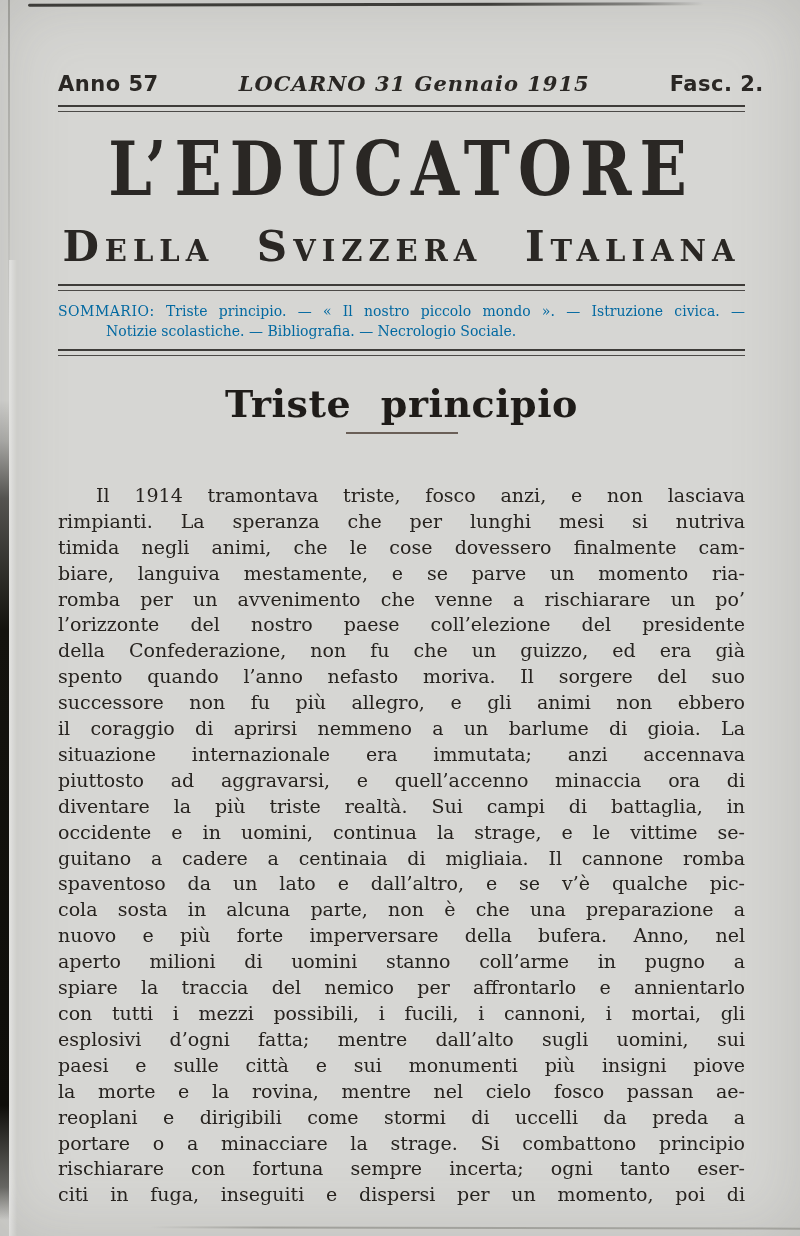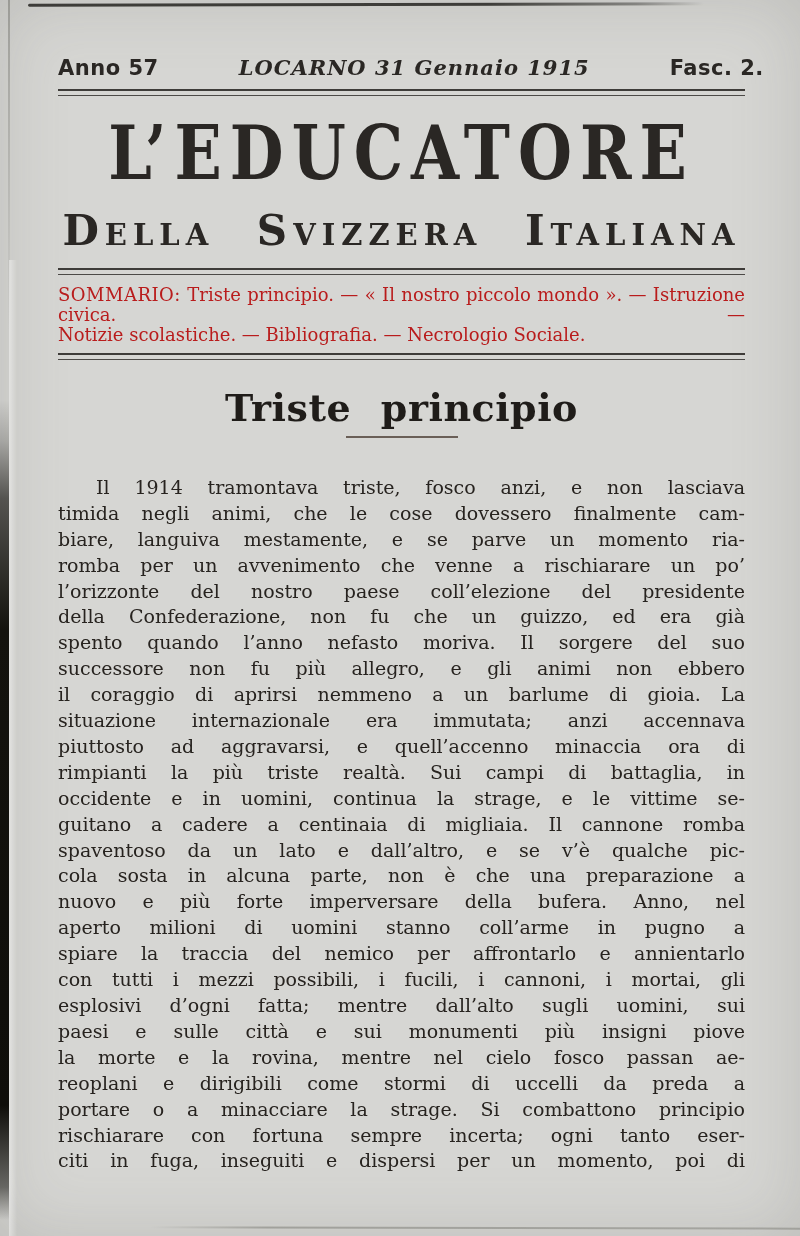--- a/index.html
+++ b/index.html
@@ -36,21 +36,21 @@
   }
   .bottom-shadow-line {
     position: absolute; bottom: 7px; left: 150px; right: 0; height: 2px;
     background: linear-gradient(90deg, rgba(125,125,118,0), rgba(125,125,118,.55) 18%, rgba(125,125,118,.5) 100%);
     transform: rotate(0.12deg);
   }
   
   .content { position: absolute; left: 58px; right: 55px; top: 0; }
   
   .journal-header {
-    display: flex; align-items: center; margin-top: 55px;
+    display: flex; align-items: center; margin-top: 71px;
     font-size: 21px; font-weight: bold; white-space: nowrap; gap: 27px;
   }
   .edition, .issue { font-family: "DejaVu Sans", "Liberation Sans", sans-serif; letter-spacing: .5px; }
   .place-date { font-style: italic; font-family: "DejaVu Serif", serif; letter-spacing: 1px; margin: 0 6px; }
   .hdr-rule { flex: 1; height: 5px; margin: 2px 10px 0 10px;
     border-top: 2px solid var(--rule, #2a2724); border-bottom: 2px solid var(--rule, #2a2724); }
   .rule-double {
     height: 4px; margin-top: 9px;
     border-top: 2.5px solid rgba(42,39,36,.88);
     border-bottom: 1.5px solid rgba(42,39,36,.8);
@@ -62,33 +62,33 @@
     transform: scaleY(1.22); transform-origin: center top;
     white-space: nowrap;
   }
   .masthead-subtitle {
     margin-top: 32px; text-align: center; font-weight: bold;
     font-variant: small-caps; font-size: 42px; line-height: 1;
     letter-spacing: 6px; word-spacing: 22px; white-space: nowrap;
   }
   .rule-a { margin-top: 16px; }
   
-  .sommario { margin-top: 10px; font-size: 18px; line-height: 20px; color: #b91c1c; }
+  .sommario { margin-top: 10px; font-size: 14px; line-height: 20px; color: #0369a1; }
   .som-line1 { text-align: justify; text-align-last: justify; }
   .som-label { letter-spacing: .5px; }
-  .som-line2 { }
+  .som-line2 { margin-left: 48px; }
   .rule-b { margin-top: 8px; }
   
   .article-title {
     margin: 28px 0 0 0; text-align: center; font-weight: bold;
     font-size: 38px; line-height: 1.05; letter-spacing: .5px; word-spacing: 16px;
     color: #1f1c19;
   }
   .title-underline { width: 112px; height: 2px; margin: 8px auto 0 auto; background: var(--underline, #6a5f57); }
-  .article-body { margin-top: 37px; font-size: 19px; line-height: 25.9px; color: #27231f; }
+  .article-body { margin-top: 49px; font-size: 19px; line-height: 25.9px; color: #27231f; }
   .body-line { text-align: justify; text-align-last: justify; text-justify: inter-word; }
   .body-line:first-child { text-indent: 38px; }
 </style>
 </head>
 <body>
 
 <div class="page">
 
   <div class="top-edge-line"></div>
   <div class="left-gutter-line"></div>
@@ -121,31 +121,32 @@
       <div class="som-line2">Notizie scolastiche. — Bibliografia. — Necrologio Sociale.</div>
     </div>
 
     <div class="rule-double rule-b"></div>
 
     <h2 class="article-title">Triste principio</h2>
     <div class="title-underline"></div>
 
     <div class="article-body">
         <div class="body-line">Il 1914 tramontava triste, fosco anzi, e non lasciava</div>
+        <div class="body-line">rimpianti. La speranza che per lunghi mesi si nutriva</div>
         <div class="body-line">timida negli animi, che le cose dovessero finalmente cam-</div>
         <div class="body-line">biare, languiva mestamente, e se parve un momento ria-</div>
         <div class="body-line">romba per un avvenimento che venne a rischiarare un po’</div>
         <div class="body-line">l’orizzonte del nostro paese coll’elezione del presidente</div>
         <div class="body-line">della Confederazione, non fu che un guizzo, ed era già</div>
         <div class="body-line">spento quando l’anno nefasto moriva. Il sorgere del suo</div>
         <div class="body-line">successore non fu più allegro, e gli animi non ebbero</div>
         <div class="body-line">il coraggio di aprirsi nemmeno a un barlume di gioia. La</div>
         <div class="body-line">situazione internazionale era immutata; anzi accennava</div>
         <div class="body-line">piuttosto ad aggravarsi, e quell’accenno minaccia ora di</div>
-        <div class="body-line">rimpianti la più triste realtà. Sui campi di battaglia, in</div>
+        <div class="body-line">diventare la più triste realtà. Sui campi di battaglia, in</div>
         <div class="body-line">occidente e in uomini, continua la strage, e le vittime se-</div>
         <div class="body-line">guitano a cadere a centinaia di migliaia. Il cannone romba</div>
         <div class="body-line">spaventoso da un lato e dall’altro, e se v’è qualche pic-</div>
         <div class="body-line">cola sosta in alcuna parte, non è che una preparazione a</div>
         <div class="body-line">nuovo e più forte imperversare della bufera. Anno, nel</div>
         <div class="body-line">aperto milioni di uomini stanno coll’arme in pugno a</div>
         <div class="body-line">spiare la traccia del nemico per affrontarlo e annientarlo</div>
         <div class="body-line">con tutti i mezzi possibili, i fucili, i cannoni, i mortai, gli</div>
         <div class="body-line">esplosivi d’ogni fatta; mentre dall’alto sugli uomini, sui</div>
         <div class="body-line">paesi e sulle città e sui monumenti più insigni piove</div>

